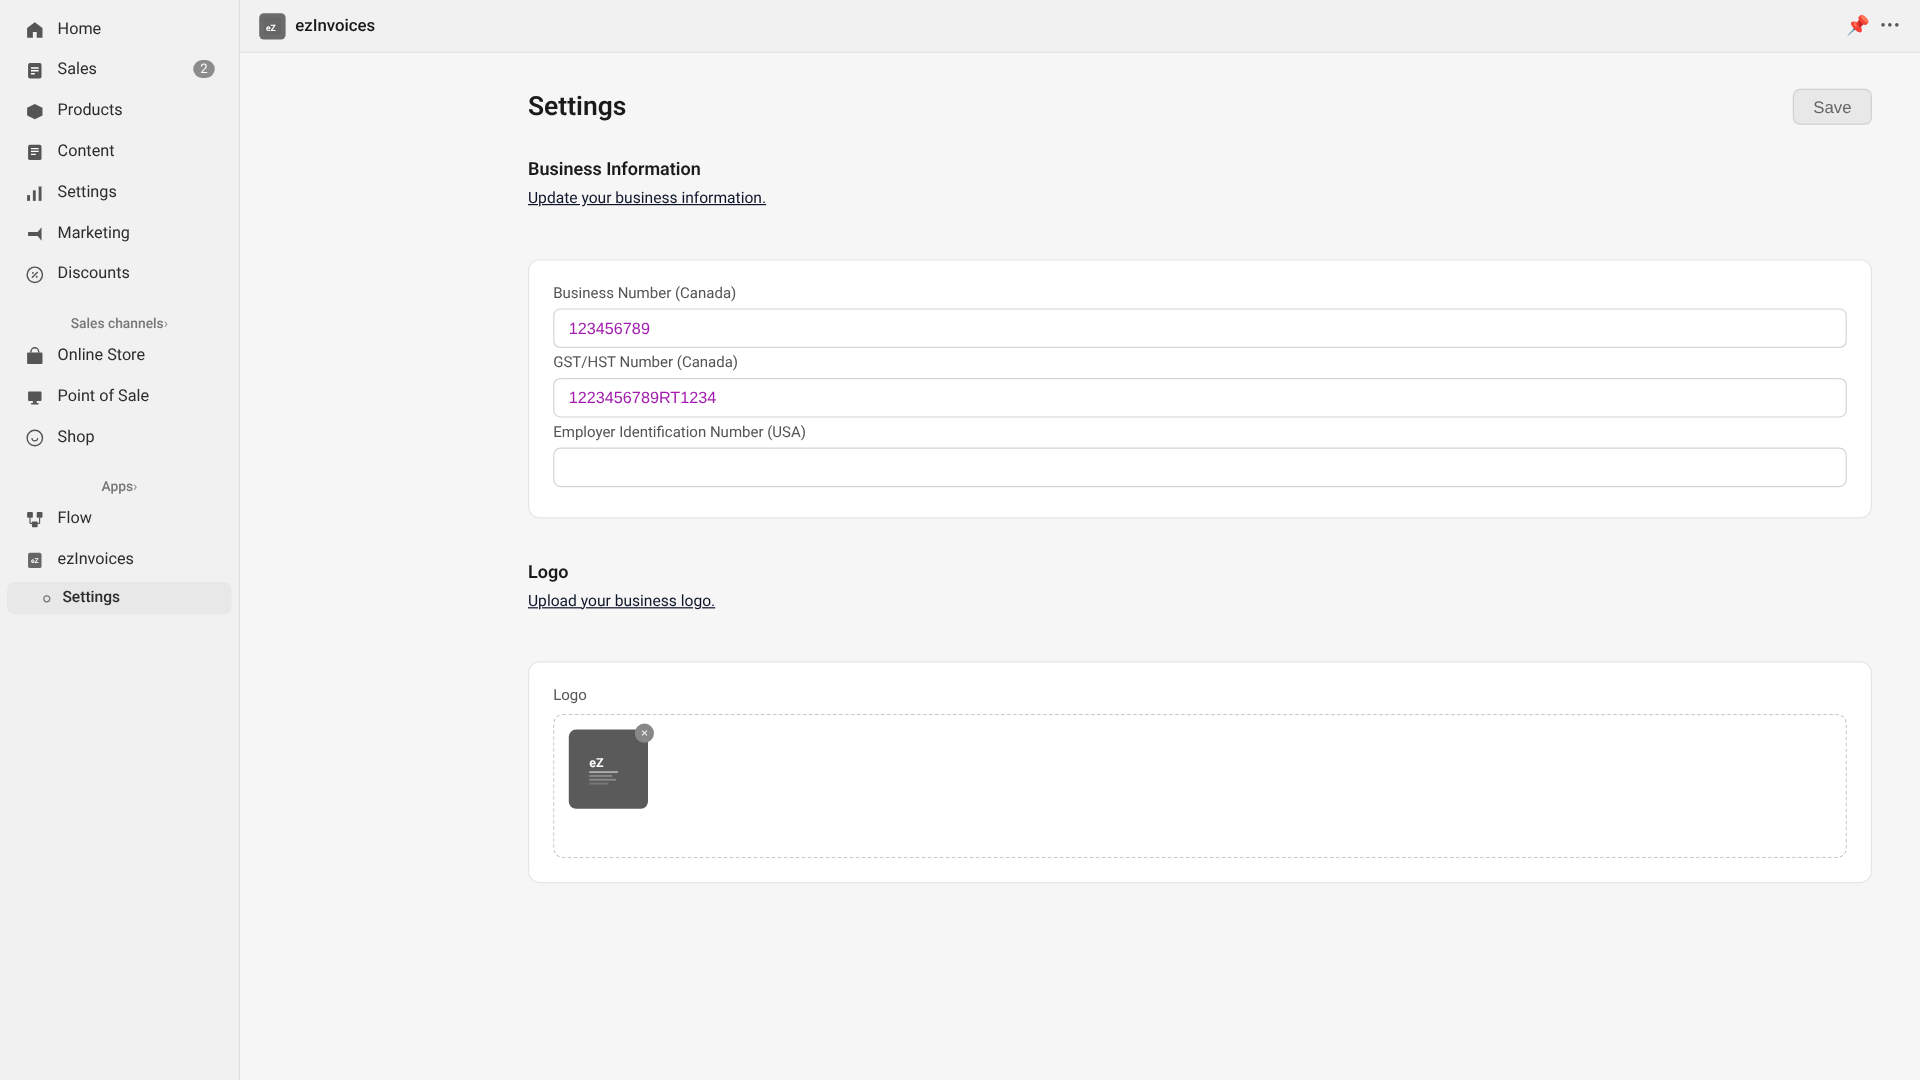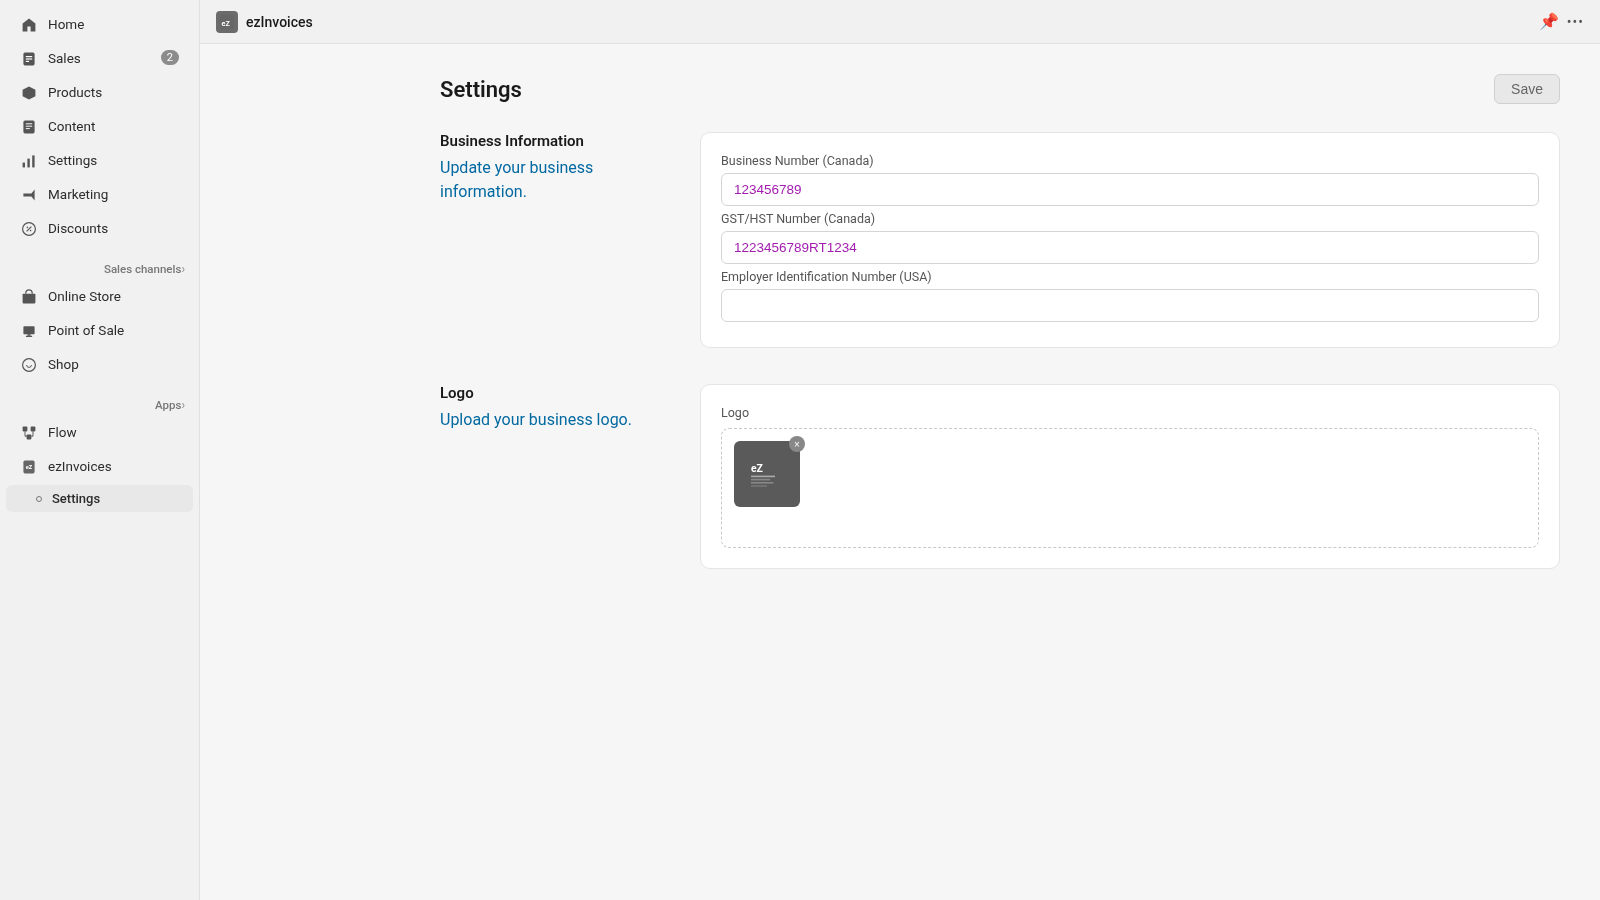--- a/index.html
+++ b/index.html
@@ -47,21 +47,21 @@
       border-radius: 10px;
       font-size: 11px;
       padding: 1px 6px;
       min-width: 18px;
       text-align: center;
     }
 
     .sidebar-section-header {
       display: flex;
       align-items: center;
-      justify-content: flex-end;
+      justify-content: center;
       padding: 10px 14px 4px 14px;
       font-size: 11.5px;
       color: #777;
       font-weight: 500;
       margin-top: 6px;
     }
 
     .sidebar-chevron {
       font-size: 12px;
       color: #999;
@@ -174,38 +174,40 @@
       padding: 6px 16px;
       font-size: 14px;
       color: #666;
       cursor: pointer;
     }
 
     .section-block {
       display: flex;
       gap: 40px;
       margin-bottom: 36px;
+      flex-direction: column;
     }
 
     .section-left {
       width: 220px;
       min-width: 220px;
     }
 
     .section-heading {
       font-size: 15px;
       font-weight: 600;
       color: #1a1a1a;
       margin-bottom: 6px;
     }
 
     .section-description {
-      font-size: 16px;
-      color: #0369a1;
+      font-size: 13px;
+      color: #0f172a;
       line-height: 1.5;
+      text-decoration: underline;
     }
 
     .section-right {
       flex: 1;
       background: white;
       border-radius: 10px;
       border: 1px solid #e5e5e5;
       padding: 20px;
     }
 

